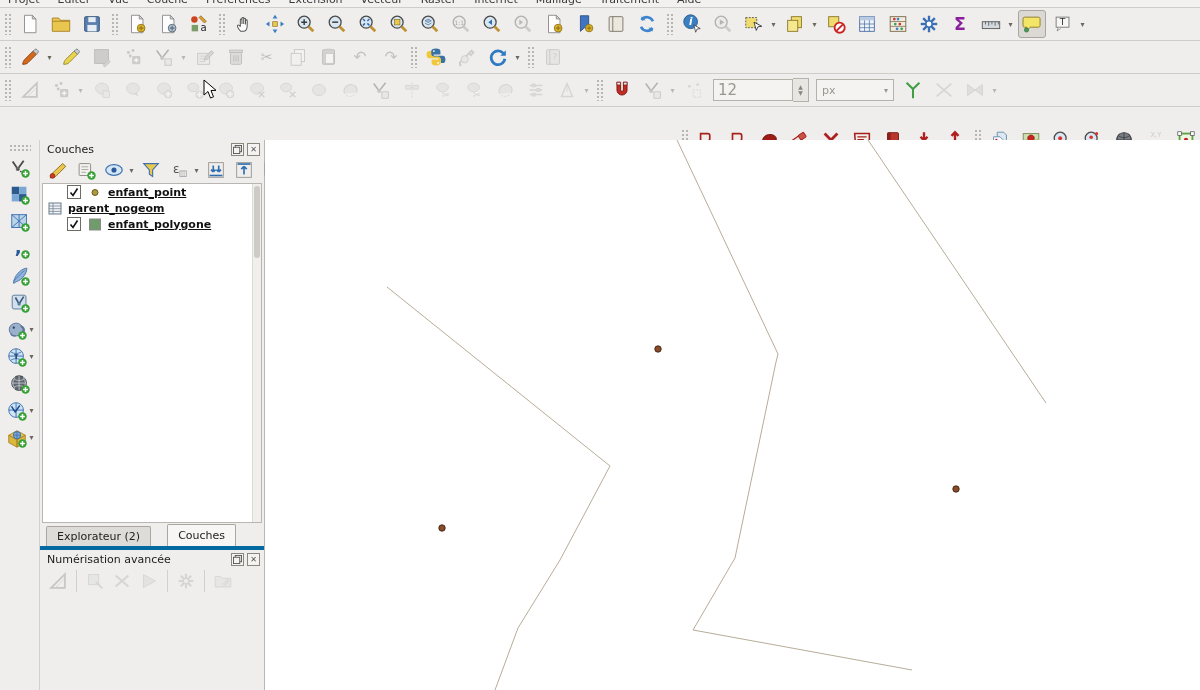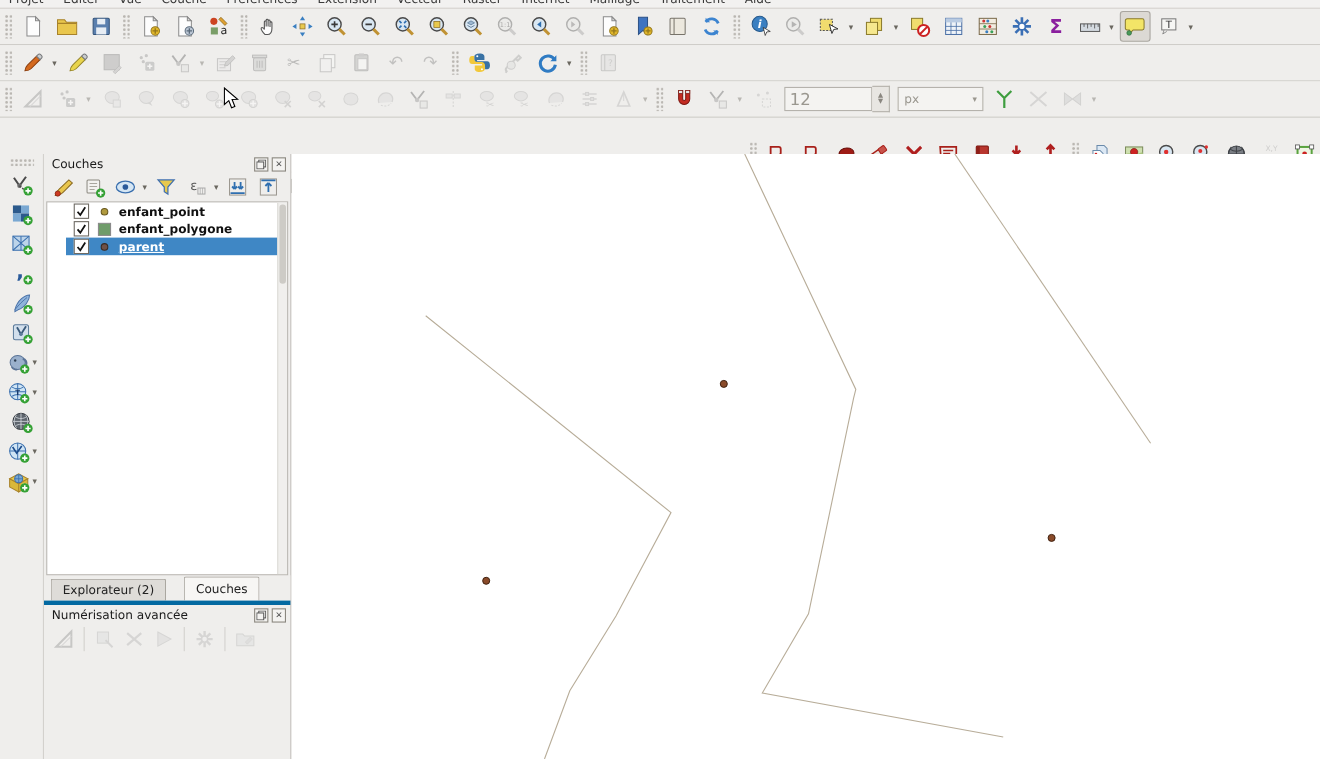--- a/index.html
+++ b/index.html
@@ -34,21 +34,21 @@
   .pbtn{width:13px;height:13px;border:1px solid #8a877f;background:#f4f3f1;display:flex;align-items:center;justify-content:center;margin-left:3px;font-size:8px;color:#555;box-sizing:border-box;}
   #layertools{height:24px;display:flex;align-items:center;gap:2px;padding-left:5px;}
   #layertools .tbtn{width:24px;height:22px;}
   #layerlist{flex:1;background:#ffffff;border:1px solid #b9b6b1;margin:1px 2px 0 2px;position:relative;overflow:hidden;}
   .lrow-item{height:16px;display:flex;align-items:center;padding-left:24px;position:relative;}
   .lrow-item .hl{position:absolute;left:17px;right:3px;top:0;bottom:0;background:#3f87c5;z-index:0;}
   .lrow-item>*{position:relative;z-index:1;}
   .cbx{width:12px;height:12px;border:1px solid #6e6b64;background:#fff;display:flex;align-items:center;justify-content:center;margin-right:7px;flex:0 0 auto;}
   .cbx svg{display:block}
   .lsym{width:14px;height:13px;margin-right:6px;display:flex;align-items:center;justify-content:center;flex:0 0 auto;}
-  .lname{font-weight:bold;color:#111;white-space:nowrap;}
+  .lname{font-weight:bold;color:#111;white-space:nowrap;text-decoration:underline;}
   .lname.sel{color:#fff;text-decoration:underline;}
   #listscroll{position:absolute;right:0;top:0;width:8px;bottom:0;background:#f0efed;border-left:1px solid #dddbd7;}
   #listthumb{position:absolute;right:1px;top:2px;width:6px;height:72px;background:#cdcbc6;border-radius:3px;}
   #tabbar{height:23px;display:flex;align-items:flex-end;padding-left:6px;gap:16px;background:#efeeec;}
   .tab{height:19px;display:flex;align-items:center;padding:0 10px;border:1px solid #aaa7a0;border-bottom:none;border-radius:2px 2px 0 0;background:#dedcd8;color:#222;}
   .tab.active{background:#f7f6f4;height:21px;}
   #advpanel{border-top:4px solid #0369a1;}
   #advtools{height:26px;display:flex;align-items:center;gap:3px;padding-left:6px;}
   #advtools .tbtn{width:22px;height:22px;}
   #advfill{flex:0 0 96px;}
@@ -916,45 +916,40 @@
                 </svg>
               </span>
               <span class="lsym">
                 <svg width="14" height="13" viewBox="0 0 14 13">
                   <circle cx="7" cy="6.5" r="3" fill="#b09a3e" stroke="#6a5a20"></circle>
                 </svg>
               </span>
               <span class="lname">enfant_point</span>
             </div>
             <div class="lrow-item">
+              <span class="lsym" style="margin-left: -19px;">
+                <svg width="14" height="13" viewBox="0 0 14 13">
+                  <rect x="1" y="1" width="12" height="11" fill="#eef2f6" stroke="#6a7a8a"></rect>
+                  <path d="M1 4h12M1 6.7h12M1 9.4h12M5 1v11" stroke="#6a7a8a" stroke-width=".7"></path>
+                </svg>
+              </span>
+              <span class="lname">parent_nogeom</span>
+            </div>
+            <div class="lrow-item">
               <span class="cbx">
                 <svg width="10" height="10" viewBox="0 0 10 10">
                   <path d="M1.5 5.5l2.5 3L8.5 1.5" fill="none" stroke="#111" stroke-width="1.6"></path>
                 </svg>
               </span>
               <span class="lsym">
                 <svg width="14" height="13" viewBox="0 0 14 13">
                   <rect x="1.5" y="1" width="11" height="11" fill="#6f9c6a" stroke="#8a8a8a"></rect>
                 </svg>
               </span>
               <span class="lname">enfant_polygone</span>
-            </div>
-            <div class="lrow-item">
-              <div class="hl"></div>
-              <span class="cbx">
-                <svg width="10" height="10" viewBox="0 0 10 10">
-                  <path d="M1.5 5.5l2.5 3L8.5 1.5" fill="none" stroke="#111" stroke-width="1.6"></path>
-                </svg>
-              </span>
-              <span class="lsym">
-                <svg width="14" height="13" viewBox="0 0 14 13">
-                  <circle cx="7" cy="6.5" r="3" fill="#6e5148" stroke="#3a2a22"></circle>
-                </svg>
-              </span>
-              <span class="lname sel">parent</span>
             </div>
           </div>
         <div id="listscroll">
             <div id="listthumb"></div>
           </div>
       </div>
       <div id="tabbar">
           <div class="tab">Explorateur (2)</div>
           <div class="tab active">Couches</div>
         </div>

